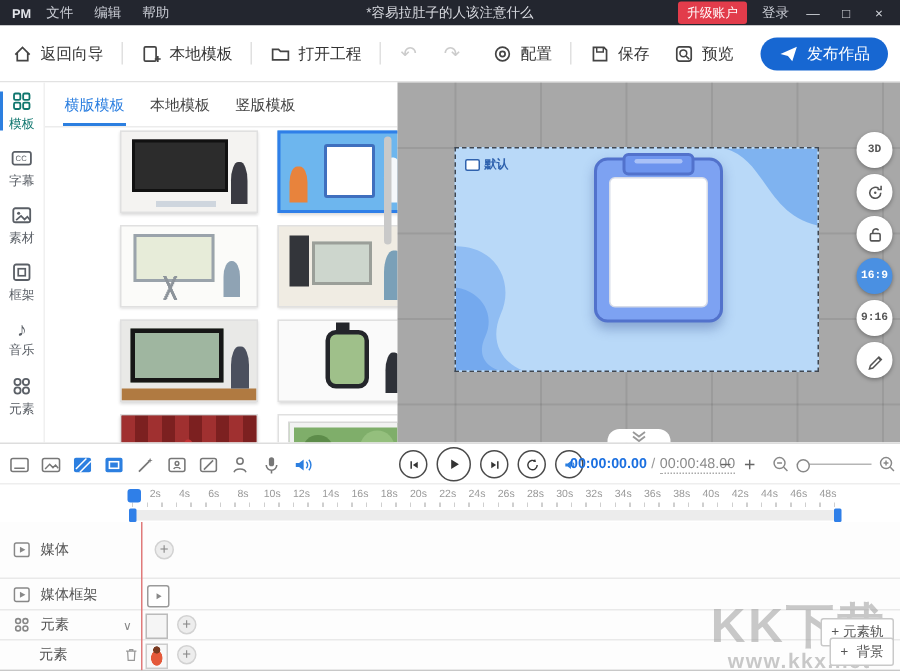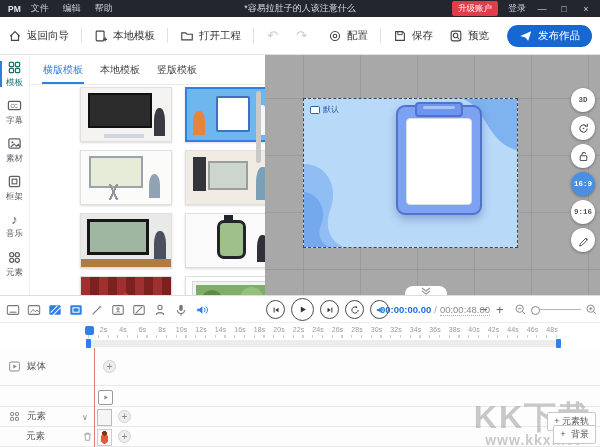--- a/index.html
+++ b/index.html
@@ -77,22 +77,22 @@
   .v8{background:#fff;}
   .v8 .a{left:8%;top:10%;width:84%;height:80%;background:#7fae6a;border:3px solid #f2f2f2;box-shadow:0 0 0 1px #d8d8d8;}
   .v8 .b{left:18%;top:24%;width:22%;height:36%;background:#5d8c4a;border-radius:50%;}
   .v8 .c{right:14%;top:18%;width:26%;height:44%;background:#94bf7d;border-radius:50%;}
   .panel-scroll{position:absolute;right:4px;top:36px;width:5px;height:72px;background:#c9c9c9;border-radius:3px;}
   
   .canvas{position:absolute;left:265px;top:0;width:335px;height:240px;background:#a8a8a8;
           background-image:linear-gradient(to right,rgba(0,0,0,.08) 1px,transparent 1px),
                            linear-gradient(to bottom,rgba(0,0,0,.08) 1px,transparent 1px);
           background-size:57px 57px;background-position:-19px -14px;overflow:hidden;}
-  .scene{position:absolute;left:38px;top:43px;width:215px;height:150px;background:#b9d9f8;
-         border:1px dashed #3f4650;box-sizing:border-box;overflow:hidden;}
+  .scene{position:absolute;left:38px;top:43px;width:243px;height:150px;background:#b9d9f8;
+         border:1px dashed #3f4650;box-sizing:border-box;overflow:hidden;font-weight:bold;}
   .scene-label{position:absolute;left:6px;top:5px;display:flex;align-items:center;gap:3px;
                font-size:8px;color:#2f62ae;z-index:3;}
   .wave{position:absolute;left:0;top:0;width:100%;height:100%;}
   .clipboard{position:absolute;left:92px;top:6px;width:82px;height:106px;background:#7da2f2;
              border:2px solid #5272cc;border-radius:9px;box-shadow:0 4px 8px rgba(40,70,140,.35);z-index:2;}
   .clipboard .paper{position:absolute;left:8px;right:8px;top:11px;bottom:8px;background:#fff;
                     border:1px solid #d7dce8;border-radius:4px;}
   .clipboard .clip{position:absolute;left:50%;top:-5px;transform:translateX(-50%);width:44px;height:11px;
                    background:#6d94ee;border:2px solid #5272cc;border-radius:4px;}
   .clipboard .clip::after{content:"";position:absolute;left:6px;right:6px;top:2px;height:3px;background:#a9c1f7;border-radius:2px;}
@@ -495,20 +495,27 @@
       <span class="hd">
         <svg width="13" height="13" viewBox="0 0 16 16">
             <rect x="2" y="2.5" width="12" height="11" rx="1.5" fill="none" stroke="#888" stroke-width="1.2"></rect>
             <path d="M6.5 5.5v5L11 8z" fill="#888"></path>
           </svg>
         <span>媒体</span>
       </span>
       <span class="plus-btn" style="position:absolute;left:103px;top:12px;">+</span>
     </div>
     <div class="trow" style="top:38px;height:21px;">
+      <span class="hd">
+        <svg width="13" height="13" viewBox="0 0 16 16">
+            <rect x="2" y="2.5" width="12" height="11" rx="1.5" fill="none" stroke="#888" stroke-width="1.2"></rect>
+            <path d="M6.5 5.5v5L11 8z" fill="#888"></path>
+          </svg>
+        <span>媒体框架</span>
+      </span>
       <span class="mini-box" style="position:absolute;left:98px;top:4px;">
         <svg width="9" height="9" viewBox="0 0 16 16">
             <path d="M6 4.5v7L12 8z" fill="#888"></path>
           </svg>
       </span>
     </div>
     <div class="trow" style="top:59px;height:20px;">
       <span class="hd">
         <svg width="13" height="13" viewBox="0 0 16 16">
             <g fill="none" stroke="#888" stroke-width="1.3">

